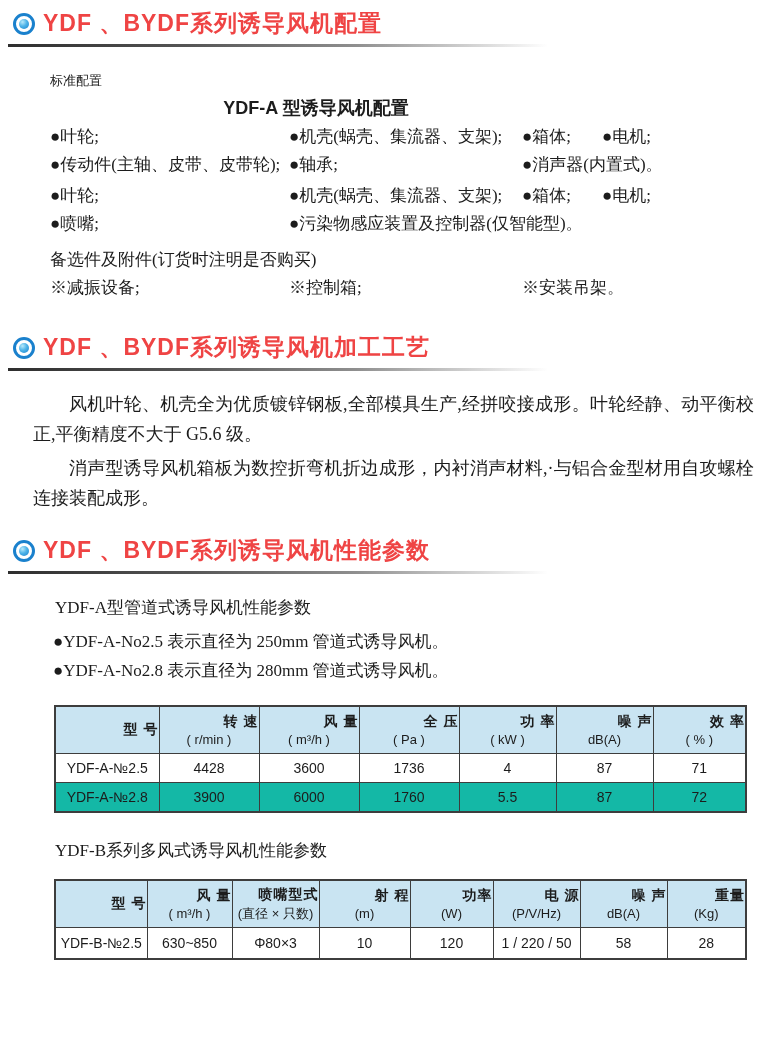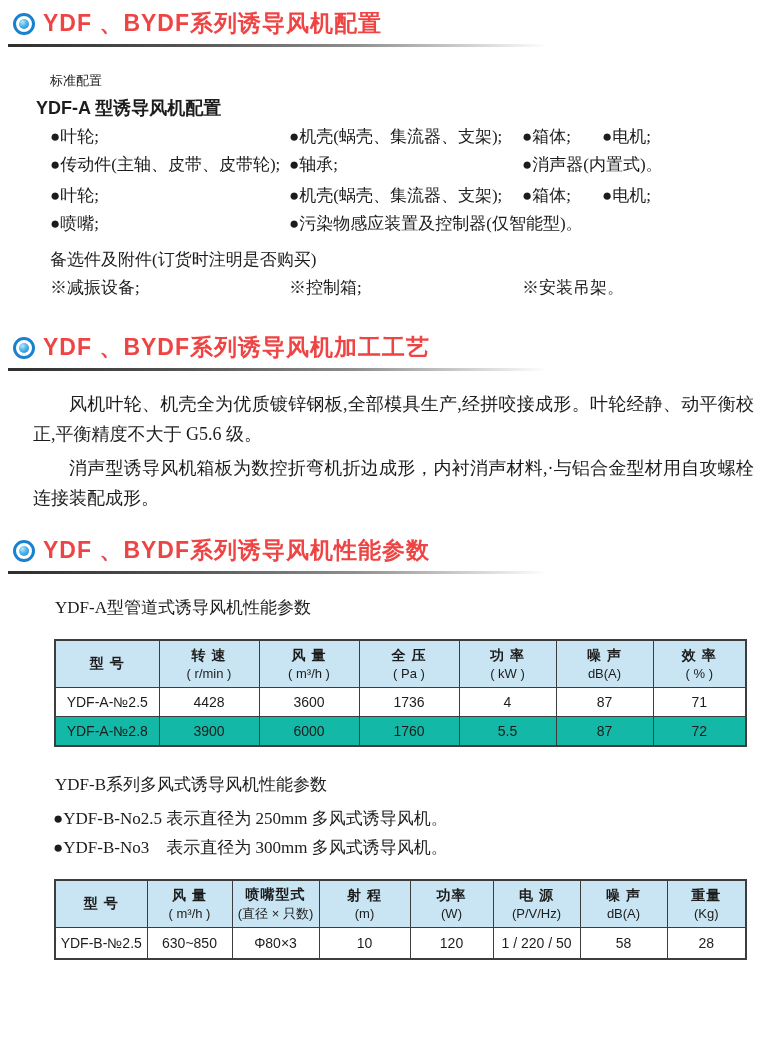--- a/index.html
+++ b/index.html
@@ -13,40 +13,40 @@
     box-sizing:border-box;display:flex;align-items:center;justify-content:center;
     background:#fff;flex:0 0 auto;}
   .icon-target .dot{width:10px;height:10px;border-radius:50%;
     background:radial-gradient(circle at 35% 30%, #b8e9fa 0%, #4db3e8 45%, #1a81cd 100%);}
   .sec-title .txt{font-family:"Liberation Sans","DejaVu Sans",sans-serif;font-weight:bold;
     font-size:23px;color:#ef4444;margin-left:8px;letter-spacing:1px;white-space:nowrap;}
   .rule{height:3px;width:600px;margin:5px 0 0 8px;
     background:linear-gradient(to right,#2e2e2e 0%,#555 30%,#8f8f8f 58%,rgba(170,170,170,0) 90%,rgba(170,170,170,0) 100%);}
   
   .plain-label{margin:25px 16px 0 50px;font-size:13px;}
-  .cfg-head{width:560px;margin:6px 0 0 36px;
+  .cfg-head{width:560px;margin:6px 0 0 36px;text-align:center;
     font-family:"Liberation Sans","DejaVu Sans",sans-serif;font-weight:bold;font-size:18px;}
   .cfg-row{position:relative;margin-left:50px;height:28px;font-size:17px;line-height:28px;white-space:nowrap;}
   .cfg-row .c1{position:absolute;left:0;}
   .cfg-row .c2{position:absolute;left:239px;}
   .cfg-row .c3{position:absolute;left:472px;}
   .cfg-row .c4{position:absolute;left:552px;}
   .opt-label{margin:8px 0 0 50px;font-size:17px;height:28px;line-height:28px;}
   
   .para{margin:18px 16px 0 33px;font-size:18px;line-height:30px;text-indent:2em;text-align:justify;}
   
   .series-label{margin:22px 0 0 55px;font-size:17px;}
   .note-line{margin-left:53px;font-size:17px;line-height:29px;white-space:nowrap;}
   .notes{margin-top:8px;}
   
   table{border-collapse:collapse;table-layout:fixed;margin-left:54px;
     font-family:"Liberation Sans","DejaVu Sans",sans-serif;border:2px solid #3d3d3d;}
   th,td{border:1px solid #3d3d3d;text-align:center;vertical-align:middle;padding:0;}
   th{background:#c9e4f2;height:46px;}
-  th .hl1{font-size:14px;font-weight:bold;letter-spacing:1px;}
+  th .hl1{font-size:14px;font-weight:bold;letter-spacing:1px;text-align:right;}
   th .hl2{font-size:13px;font-weight:normal;margin-top:1px;}
   th .hl2:empty{display:none;}
   td{height:28px;font-size:14px;background:#ffffff;margin-left:36px;}
   tr.alt td{background:#14b8a6;}
   #table-b td{height:30px;}
   .mt-tablea{margin-top:20px;}
   .mt-tableb{margin-top:17px;}
   .mt-sec2{margin-top:30px;}
   .mt-sec3{margin-top:22px;}
   .mt-seriesb{margin-top:26px;}
@@ -113,20 +113,24 @@
 <div class="mt-sec3">
   <div class="sec-title">
     <span class="icon-target">
         <span class="dot"></span>
       </span>
     <span class="txt">YDF 、BYDF系列诱导风机性能参数</span>
   </div>
   <div class="rule"></div>
 
   <div class="series-label">YDF-A型管道式诱导风机性能参数</div>
+  <div class="notes">
+    <div class="note-line">●YDF-A-No2.5 表示直径为 250mm 管道式诱导风机。</div>
+    <div class="note-line">●YDF-A-No2.8 表示直径为 280mm 管道式诱导风机。</div>
+  </div>
 
   <table id="table-a" class="mt-tablea">
     <colgroup>
       <col style="width:104px">
         <col style="width:100px">
         <col style="width:100px">
       <col style="width:100px">
         <col style="width:97px">
         <col style="width:97px">
         <col style="width:93px">
@@ -178,24 +182,20 @@
         <td>6000</td>
         <td>1760</td>
         <td>5.5</td>
         <td>87</td>
         <td>72</td>
       </tr>
     </tbody>
   </table>
 
   <div class="series-label mt-seriesb">YDF-B系列多风式诱导风机性能参数</div>
-  <div class="notes">
-    <div class="note-line">●YDF-B-No2.5 表示直径为 250mm 多风式诱导风机。</div>
-    <div class="note-line">●YDF-B-No3　表示直径为 300mm 多风式诱导风机。</div>
-  </div>
 
   <table id="table-b" class="mt-tableb">
     <colgroup>
       <col style="width:92px">
         <col style="width:85px">
         <col style="width:87px">
         <col style="width:91px">
       <col style="width:83px">
         <col style="width:87px">
         <col style="width:87px">

